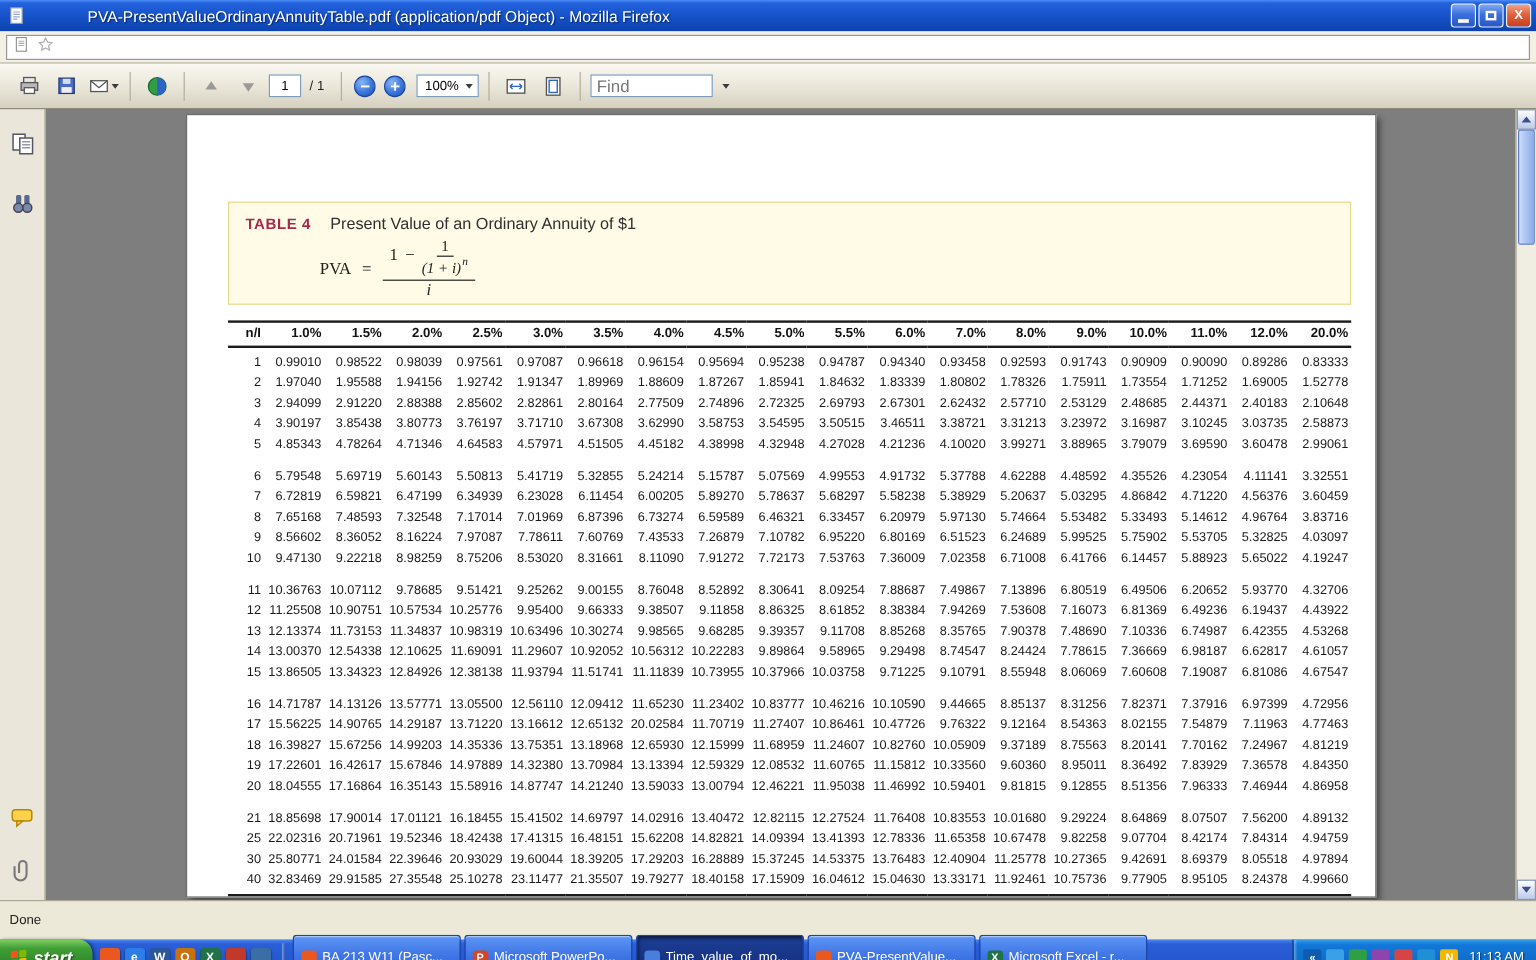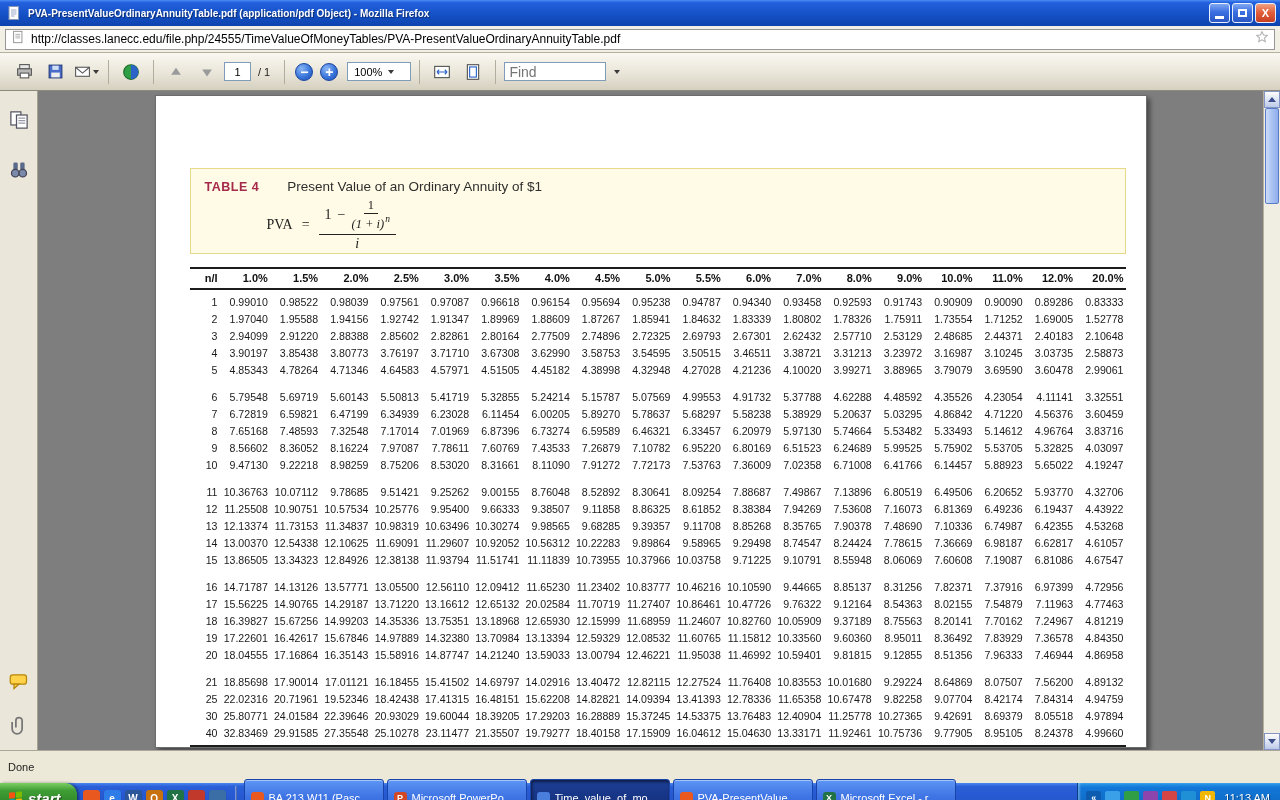--- a/index.html
+++ b/index.html
@@ -3,22 +3,22 @@
 <meta charset="utf-8">
 <style>
   * { margin:0; padding:0; box-sizing:border-box; }
   html,body { width:1280px; height:800px; }
   body { font-family:"Liberation Sans", sans-serif; background:#808080; overflow:hidden; }
   .screen { position:relative; width:1280px; height:800px; overflow:hidden; }
 
   
   .titlebar { height:26px; background:linear-gradient(180deg,#4a8cf5 0%,#2361dd 10%,#1551c6 55%,#0d43ae 100%);
     display:flex; align-items:center; padding:0 4px 0 6px; gap:6px; }
-  .titlebar .title { flex:1; color:#fff; font-weight:bold; font-size:10px; white-space:nowrap; overflow:hidden;
-    text-shadow:1px 1px 1px #082a6e; }
+  .titlebar .title { flex:1; color:#fff; font-weight:normal; font-size:13px; white-space:nowrap; overflow:hidden;
+    text-shadow:1px 1px 1px #082a6e;margin-left:45px; }
   .winbtns { display:flex; gap:2px; }
   .winbtn { width:21px; height:20px; border-radius:3px; border:1px solid #e8f0ff; display:flex; align-items:center;
     justify-content:center; color:#fff; font-size:11px; font-weight:bold; cursor:default; }
   .winbtn.min, .winbtn.max { background:linear-gradient(180deg,#7fa7f2 0%,#3b6fe0 45%,#2a57c4 100%); }
   .winbtn.close { background:linear-gradient(180deg,#f2a284 0%,#e1613c 45%,#c83f22 100%); }
   .minbar { display:block; width:9px; height:3px; background:#fff; margin-top:9px; }
   .maxbox { display:block; width:9px; height:8px; border:2px solid #fff; }
 
   
   .addressbar { height:27px; background:#f2f0e4; border-bottom:1px solid #b4b09e; display:flex; align-items:center; padding:2px 5px; }
@@ -30,39 +30,39 @@
     border-bottom:1px solid #8d897b; display:flex; align-items:center; padding:0 10px; gap:3px; }
   .tb-btn { height:28px; min-width:28px; display:flex; align-items:center; justify-content:center; border-radius:2px; gap:2px; }
   .tb-sep { width:1px; height:24px; background:#b2ad9d; margin:0 5px; }
   .dd-arrow { width:0; height:0; border-left:3px solid transparent; border-right:3px solid transparent; border-top:4px solid #3a3a3a; }
   .page-input { width:27px; height:19px; border:1px solid #7f9db9; font-size:11px; text-align:center; font-family:inherit; }
   .page-total { font-size:11px; color:#222; margin:0 6px 0 4px; }
   .zoom-btn { width:18px; height:18px; border-radius:50%; color:#fff; font-weight:bold; font-size:14px; line-height:1;
     display:flex; align-items:center; justify-content:center;
     background:radial-gradient(circle at 35% 30%, #8ab6f6 0%, #3a76da 55%, #1c4fb4 100%); border:1px solid #1a43a0; margin:0 2px; }
   .zoom-select { height:19px; min-width:52px; border:1px solid #7f9db9; background:#fff; display:flex; align-items:center;
-    justify-content:space-between; font-size:11px; padding:0 16px 0 6px; gap:6px; margin-left:4px; }
+    justify-content:space-between; font-size:11px; padding:0 4px 0 6px; gap:6px; margin-left:4px; }
   .find-box { width:102px; height:19px; border:1px solid #7f9db9; background:#fff; display:flex; align-items:center; padding:0 4px; }
   .find-input { width:100%; border:none; outline:none; font-size:14px; color:#333; font-family:inherit; background:transparent; }
   .find-dd { width:15px; height:19px; display:flex; align-items:center; justify-content:center; }
 
   
   .content { height:659px; display:flex; background:#7e7e7e; }
   .pdf-sidebar { width:38px; background:#eae7da; border-right:1px solid #a6a292; display:flex; flex-direction:column;
     align-items:center; justify-content:space-between; padding:16px 0 12px; }
   .side-group { display:flex; flex-direction:column; align-items:center; gap:24px; }
   .side-group.bottom { gap:18px; }
   .side-btn { width:26px; height:26px; display:flex; align-items:center; justify-content:center; }
   .doc-area { flex:1; position:relative; overflow:hidden; }
   .page { width:992px; height:653px; margin:4px auto 0; background:#fff; border:1px solid #6d6d6d;
     box-shadow:3px 3px 5px rgba(0,0,0,0.45); padding:0 20px 0 34px; overflow:hidden; }
 
   
   .ybox { margin-top:72px; background:#fffbe6; border:1px solid #e6d98c; padding:10px 14px 8px; height:86px; }
-  .ybox-row { display:flex; align-items:baseline; gap:28px; }
+  .ybox-row { display:flex; align-items:baseline; gap:16px; }
   .tbl-label { color:#a5294a; font-weight:bold; font-size:12.5px; letter-spacing:0.5px; }
   .tbl-title { color:#2f2f2f; font-size:13.5px; }
   .formula { display:flex; align-items:center; gap:9px; margin:4px 0 0 62px; font-family:"Liberation Serif", serif;
     font-size:14px; color:#222; }
   .frac { display:inline-flex; flex-direction:column; align-items:center; line-height:1.15; }
   .frac > .num { display:flex; align-items:center; gap:6px; padding:0 6px 2px; border-bottom:1px solid #222; }
   .frac > .den { padding-top:1px; }
   .frac.small { font-size:12.5px; }
   .frac.small > .num { padding:0 4px 1px; }
   .vit { font-style:italic; }
@@ -146,21 +146,20 @@
   </div>
 
   <div class="addressbar">
     <div class="url-field">
       <span>
         <svg width="14" height="14" viewBox="0 0 16 16">
             <rect x="3" y="1.5" width="9.5" height="13" fill="#fff" stroke="#8a8a8a"></rect>
             <path d="M5 5h5.5M5 7h5.5M5 9h5.5" stroke="#aaa" stroke-width="1" fill="none"></path>
           </svg>
       </span>
-      <input class="url-input" value="http://classes.lanecc.edu/file.php/24555/TimeValueOfMoneyTables/PVA-PresentValueOrdinaryAnnuityTable.pdf" style="">
       <span>
         <svg width="14" height="14" viewBox="0 0 16 16">
             <path d="M8 2l1.8 3.8 4.2.5-3.1 2.9.8 4.1L8 11.3l-3.7 2 .8-4.1L2 6.3l4.2-.5z" fill="none" stroke="#b0b0b0" stroke-width="1.2"></path>
           </svg>
       </span>
     </div>
   </div>
 
   <div class="pdf-toolbar">
     <span class="tb-btn">

